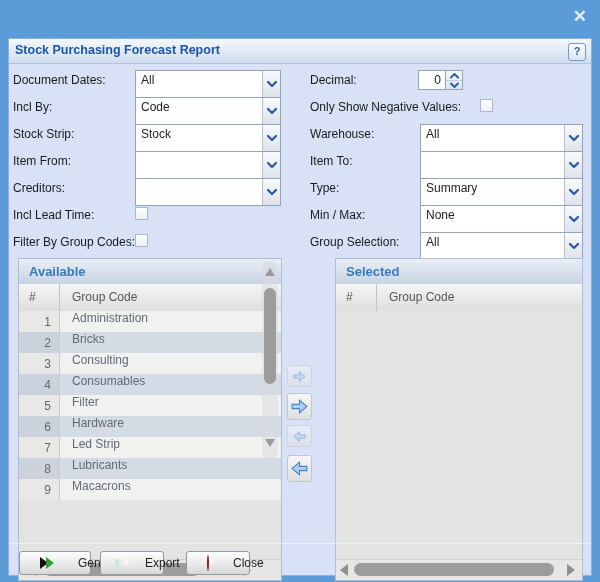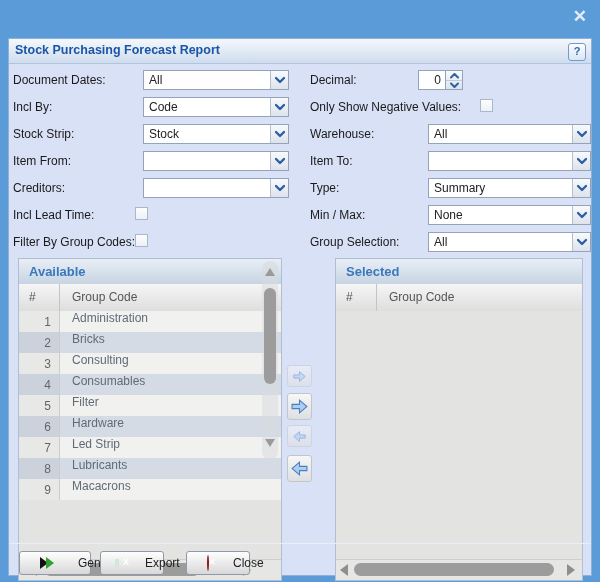--- a/index.html
+++ b/index.html
@@ -7,21 +7,21 @@
   .close-x{position:absolute;top:7px;right:13px;font-size:17px;font-weight:900;color:#e3edf8;cursor:pointer;line-height:20px;}
   .dialog{position:absolute;left:8px;top:38px;width:582px;height:536px;background:#d9e1f6;border:1px solid #8fb0d8;}
   .dialog-header{position:absolute;left:0;top:0;right:0;height:24px;background:linear-gradient(#f4f8fc,#cfdcee);border-bottom:1px solid #b0c4dc;}
   .dialog-title{position:absolute;left:6px;top:4px;font-size:12.5px;font-weight:bold;color:#1b55a5;}
   .help-btn{position:absolute;right:5px;top:4px;width:16px;height:16px;border:1px solid #6f9ccc;border-radius:3px;background:linear-gradient(#fdfdfe,#d9e6f4);color:#2f6bb0;font-size:11px;font-weight:bold;text-align:center;line-height:15px;cursor:pointer;}
   
   .frow{position:absolute;left:0;right:0;height:21px;}
   .lbl{position:absolute;top:3px;font-size:12px;color:#1a1a1a;}
   .lbl-l{left:4px;}
   .lbl-r{left:301px;}
-  .select{position:absolute;top:0;height:20px;border:1px solid #94a3b8;background:#fff;box-sizing:border-box;cursor:pointer;margin-left:8px;}
+  .select{position:absolute;top:0;height:28px;border:1px solid #94a3b8;background:#fff;box-sizing:border-box;cursor:pointer;}
   .ctl-l{left:126px;width:146px;}
   .ctl-r{left:411px;width:163px;}
   .select-value{position:absolute;left:5px;top:2px;font-size:12px;color:#222;white-space:nowrap;}
   .select-btn{position:absolute;right:0;top:0;bottom:0;width:17px;background:linear-gradient(#f8fafc,#dde3ec);border-left:1px solid #b6c0cc;display:flex;align-items:center;justify-content:center;}
   .spin-box{position:absolute;left:409px;top:0;width:28px;height:20px;border:1px solid #94a3b8;background:#fff;box-sizing:border-box;font-size:12px;color:#222;text-align:right;padding:2px 4px 0 0;}
   .spin-btns{position:absolute;left:437px;top:0;width:17px;height:20px;border:1px solid #94a3b8;border-left:none;box-sizing:border-box;background:linear-gradient(#f8fafc,#dde3ec);}
   .spin-up,.spin-down{position:absolute;left:0;right:0;height:50%;display:flex;align-items:center;justify-content:center;cursor:pointer;}
   .spin-up{top:0;border-bottom:1px solid #c4ccd6;}
   .spin-down{bottom:0;}
   .checkbox{position:absolute;top:2px;width:13px;height:13px;border:1px solid #a8b8cc;background:linear-gradient(#fdfdfe,#edf0f5);box-sizing:border-box;cursor:pointer;}

